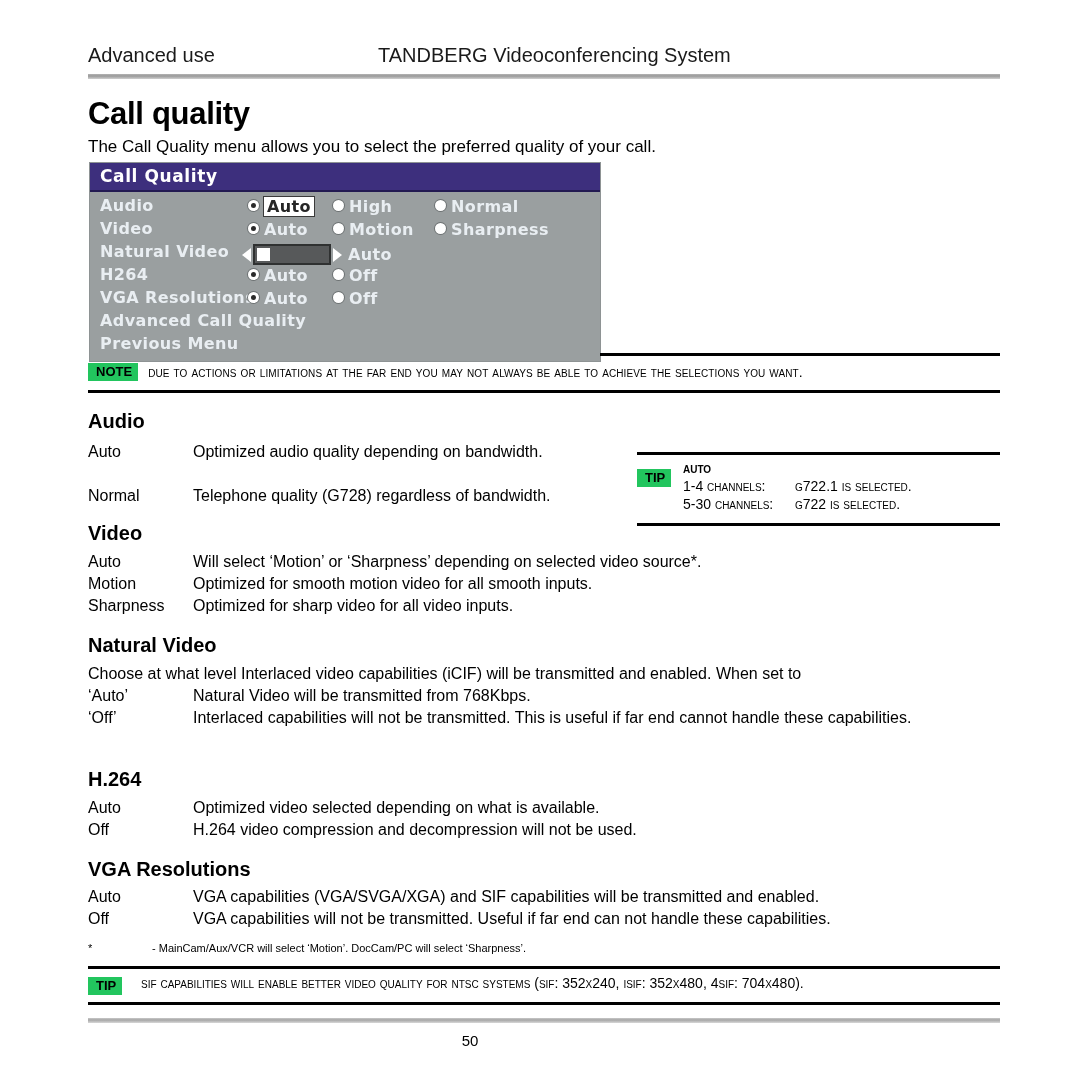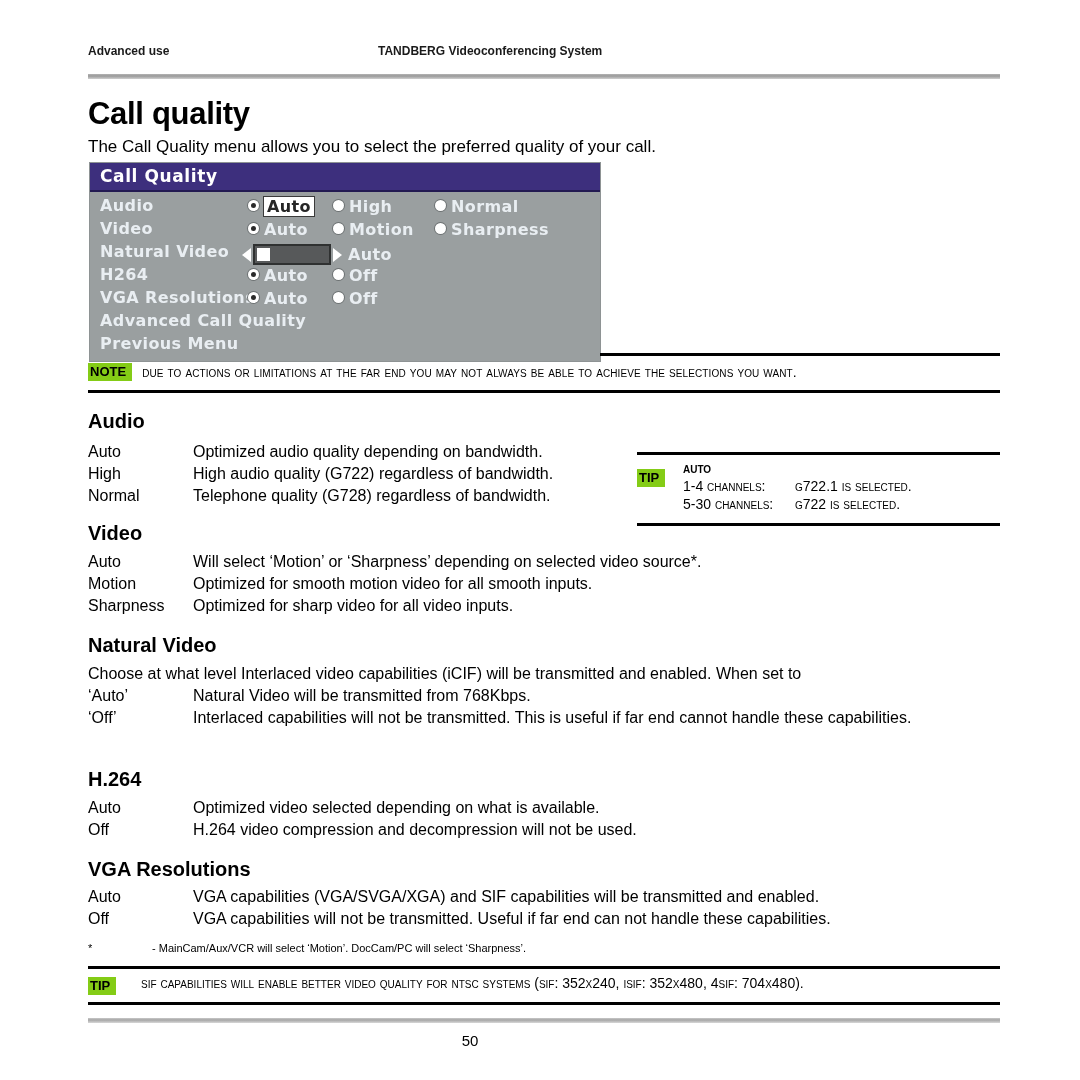--- a/index.html
+++ b/index.html
@@ -23,23 +23,22 @@
     height: 1080px;
   }
 
   
   .runhead {
     position: absolute;
     left: 88px;
     top: 44px;
     width: 912px;
     height: 24px;
-    font-size: 12px;
+    font-size: 20px;
     color: #1a1a1a;
-    font-weight: bold;
   }
   .runhead .left {
     position: absolute;
     left: 0;
     top: 0;
   }
   .runhead .center {
     position: absolute;
     left: 290px;
     top: 0;
@@ -194,24 +193,24 @@
     display: inline-block;
     vertical-align: middle;
     margin-left: 6px;
     position: relative;
     top: -1px;
   }
 
   
   .tag {
     display: inline-block;
-    background: #84cc16;
+    background: #22c55e;
     font-size: 13px;
     font-weight: bold;
-    padding: 2px 6px 3px 2px;
+    padding: 2px 6px 3px 8px;
     line-height: 1;
     vertical-align: middle;
   }
   .sc {
     font-variant: small-caps;
     text-transform: lowercase;
   }
 
   .note-block {
     position: absolute;
@@ -467,23 +466,20 @@
   <div class="rule-osd-right"></div>
 
   <div class="note-block">
     <span class="tag">NOTE</span><span class="note-text sc">Due to actions or limitations at the far end you may not always be able to achieve the selections you want.</span>
   </div>
   <div class="rule-thick-note"></div>
 
   <div class="sec-h" style="top:410px;">Audio</div>
   <div class="def" style="top:443px;">
     <span class="term">Auto</span><span class="desc">Optimized audio quality depending on bandwidth.</span>
-  </div>
-  <div class="def" style="top:465px;">
-    <span class="term">High</span><span class="desc">High audio quality (G722) regardless of bandwidth.</span>
   </div>
   <div class="def" style="top:487px;">
     <span class="term">Normal</span><span class="desc">Telephone quality (G728) regardless of bandwidth.</span>
   </div>
 
   <div class="tipbox">
     <div class="rule-top"></div>
     <div class="inner">
       <span class="tag">TIP</span>
       <div class="lines">

